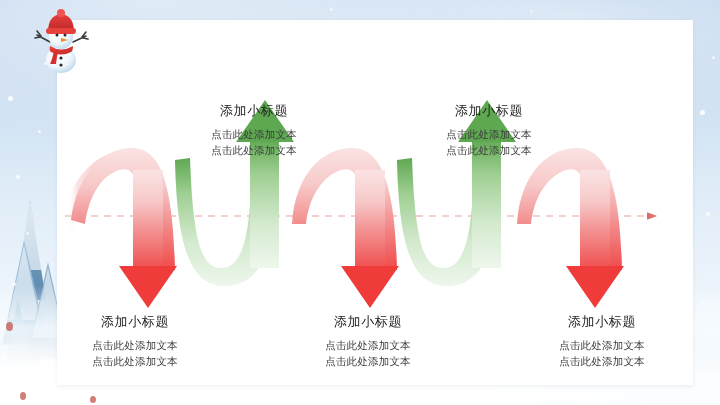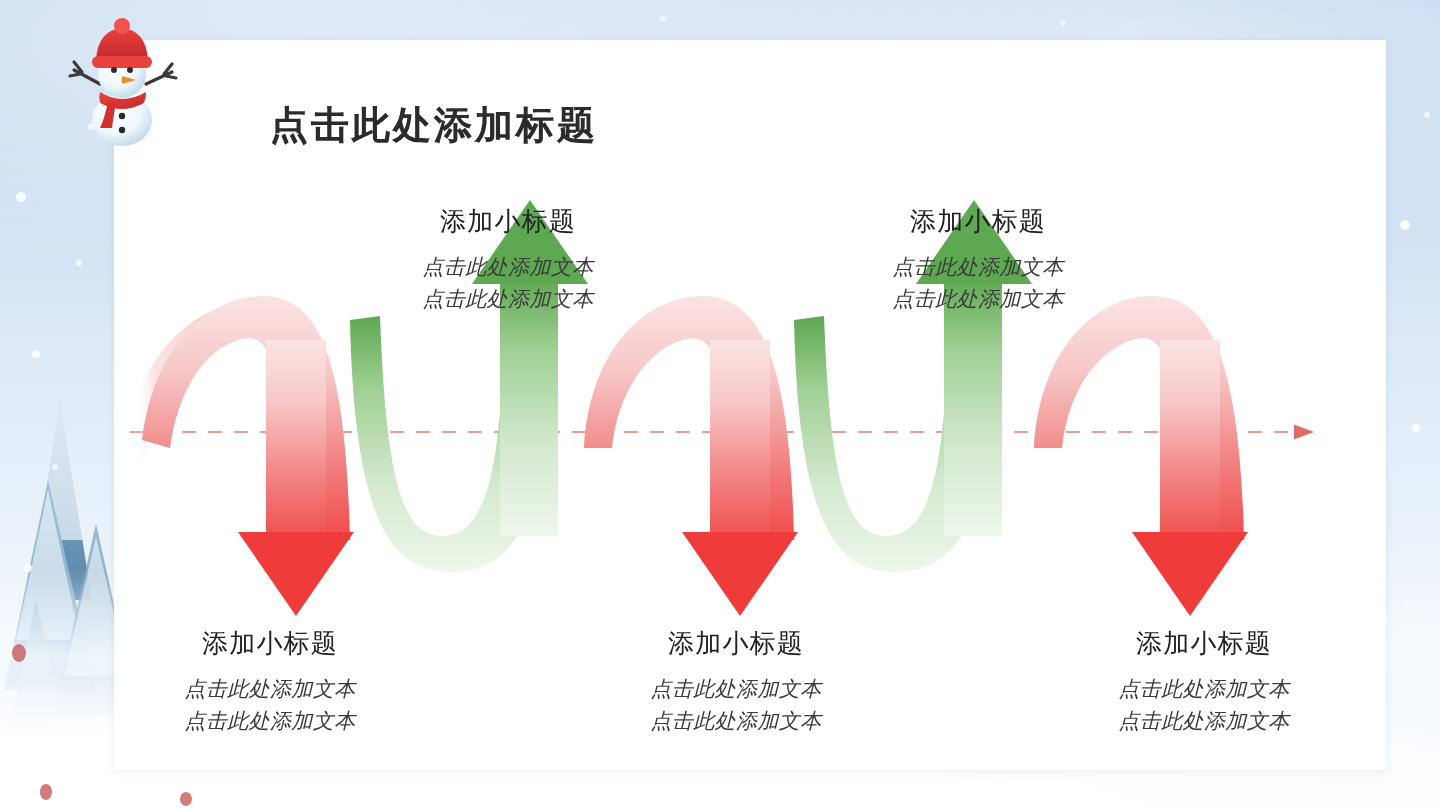--- a/index.html
+++ b/index.html
@@ -71,21 +71,20 @@
 
   
   .txt-block { position:absolute; width:190px; text-align:center; }
   .txt-head {
     font-size:13px; font-weight:normal; color:#222222;
     letter-spacing:.6px; margin:0 0 9px 0; line-height:1.1;
   }
   .txt-line {
     font-size:10.5px; color:#3b3b3b; line-height:1.45;
     letter-spacing:.2px;
-    font-style:italic;
   }
 
   .top-1  { left:102px;  top:84px; }
   .top-2  { left:337px;  top:84px; }
   .bot-1  { left:-17px;  top:295px; }
   .bot-2  { left:216px;  top:295px; }
   .bot-3  { left:450px;  top:295px; }
 </style>
 </head>
 <body>
@@ -277,21 +276,20 @@
         <circle cx="31" cy="7" r="4" fill="#f05350"></circle>
 
         <circle cx="27" cy="29" r="1.5" fill="#2b2b2b"></circle>
         <circle cx="35" cy="29" r="1.5" fill="#2b2b2b"></circle>
         <path d="M31 32 L38 34 L31 36 Z" fill="#f08a22"></path>
 
         <circle cx="31" cy="52" r="1.6" fill="#2b2b2b"></circle>
         <circle cx="31" cy="59" r="1.6" fill="#2b2b2b"></circle>
       </svg>
 
-      <div id="slide-title">点击此处添加标题</div>
     </div>
 
     <div class="txt-block top-1">
       <div class="txt-head">添加小标题</div>
       <div class="txt-line">点击此处添加文本</div>
       <div class="txt-line">点击此处添加文本</div>
     </div>
 
     <div class="txt-block top-2">
       <div class="txt-head">添加小标题</div>

